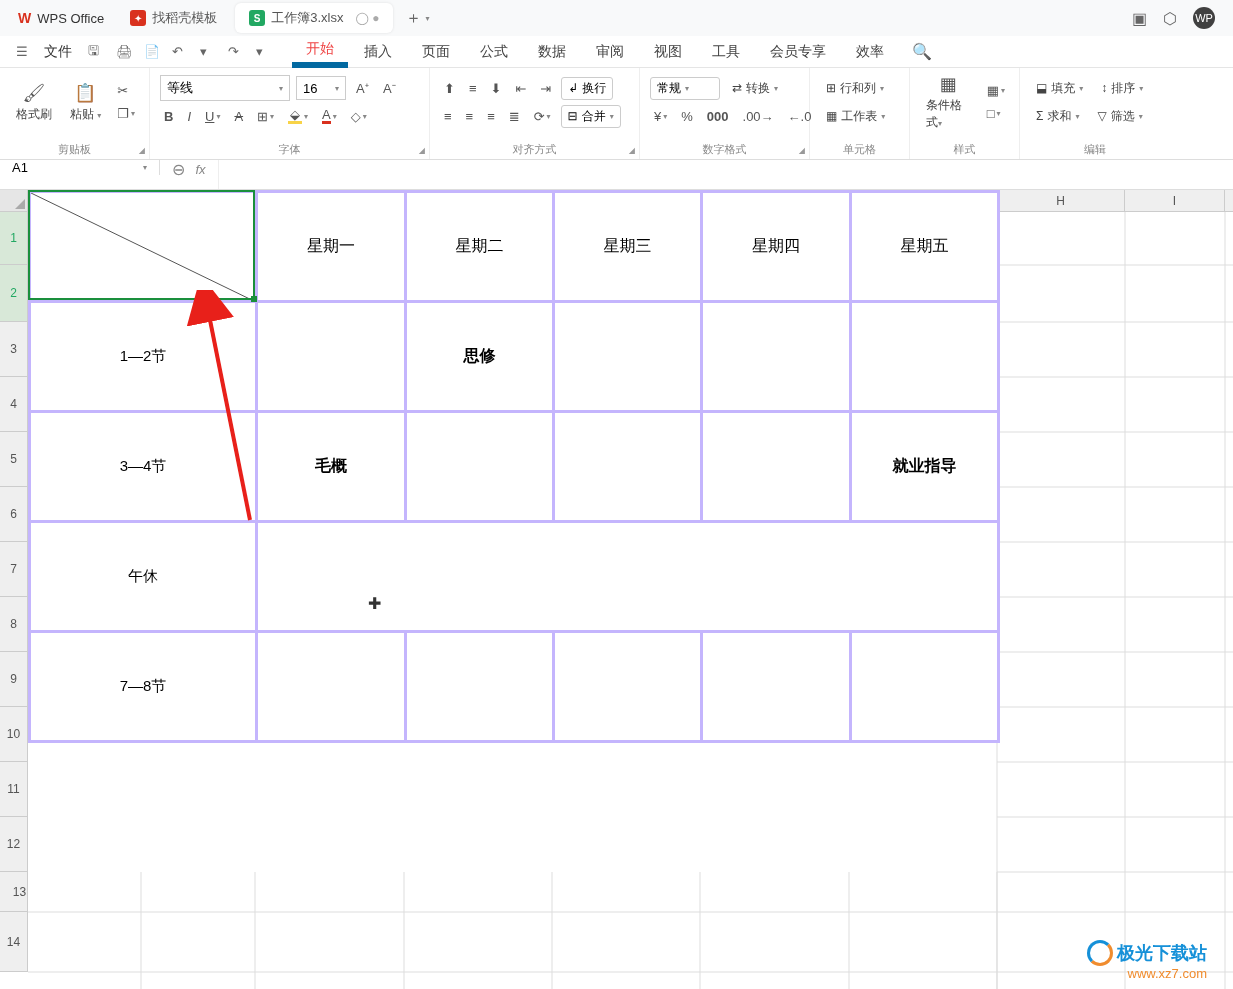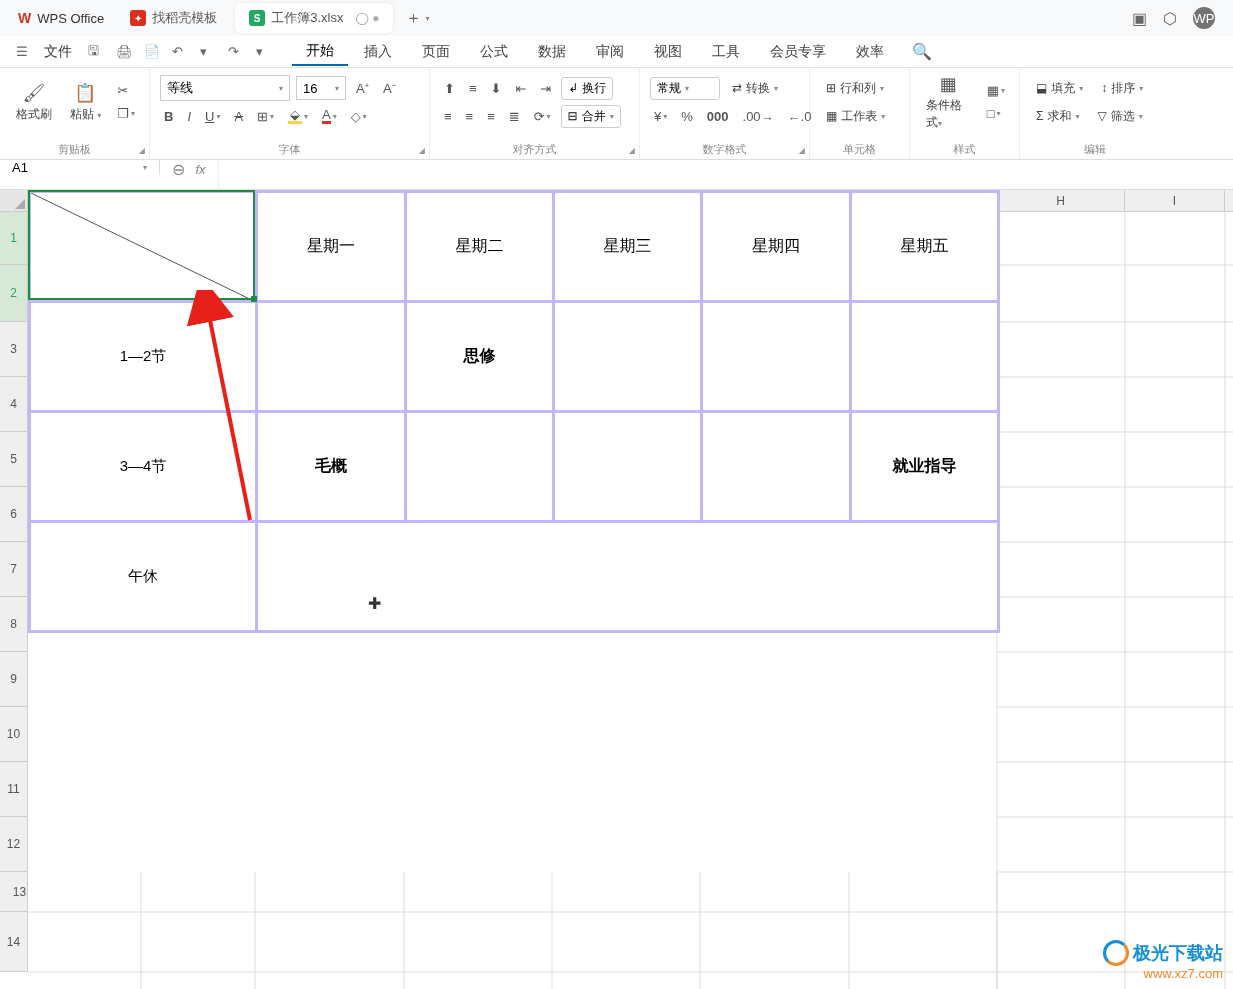--- a/index.html
+++ b/index.html
@@ -10,26 +10,26 @@
 .app-brand { display: flex; align-items: center; gap: 6px; padding: 0 10px; font-size: 13px; color: #333; }
 .app-brand .logo { color: #d9311e; font-weight: bold; font-size: 14px; }
 .tab { display: flex; align-items: center; gap: 6px; padding: 6px 14px; margin: 0 2px; border-radius: 6px; font-size: 13px; color: #555; cursor: pointer; }
 .tab.active { background: #fff; box-shadow: 0 0 3px rgba(0,0,0,0.1); }
 .tab .icon-s { width: 16px; height: 16px; background: #22a862; color: #fff; display: inline-flex; align-items: center; justify-content: center; font-size: 10px; border-radius: 3px; font-weight: bold; }
 .tab .icon-d { width: 16px; height: 16px; background: #d9311e; color: #fff; display: inline-flex; align-items: center; justify-content: center; font-size: 10px; border-radius: 3px; }
 .tab-status { color: #aaa; font-size: 12px; margin-left: 6px; }
 .new-tab { padding: 6px 10px; color: #666; cursor: pointer; display: flex; align-items: center; gap: 4px; }
 .titlebar-right { margin-left: auto; display: flex; align-items: center; gap: 16px; padding-right: 10px; }
 .titlebar-right .icon { color: #666; cursor: pointer; }
-.avatar { width: 22px; height: 22px; border-radius: 50%; background: #737373; color: #fff; display: flex; align-items: center; justify-content: center; font-size: 13px; }
+.avatar { width: 22px; height: 22px; border-radius: 50%; background: #404040; color: #fff; display: flex; align-items: center; justify-content: center; font-size: 11px; }
 
 
 .menubar { height: 32px; display: flex; align-items: center; padding: 0 16px; gap: 2px; border-bottom: 1px solid #e5e5e5; }
 .menu-item { padding: 4px 14px; font-size: 14px; color: #444; cursor: pointer; }
-.menu-item.active { color: #000000; border-bottom: 2px solid #0369a1; font-weight: 500; }
+.menu-item.active { color: #ef4444; border-bottom: 6px solid #0369a1; font-weight: 500; }
 .menu-left-group { display: flex; align-items: center; gap: 10px; margin-right: 16px; }
 .menu-left-group .ico { color: #666; width: 18px; cursor: pointer; font-size: 13px; }
 .file-text { font-size: 14px; color: #333; margin-right: 6px; }
 .search-ico { color: #888; margin-left: 12px; }
 
 
 .ribbon { height: 92px; display: flex; border-bottom: 1px solid #ddd; background: #fff; }
 .ribbon-group { border-right: 1px solid #eee; padding: 6px 10px 2px; display: flex; flex-direction: column; position: relative; }
 .ribbon-group .group-label { font-size: 11px; color: #888; text-align: center; margin-top: auto; padding-top: 2px; }
 .ribbon-group .tiny-arrow { position: absolute; right: 4px; bottom: 4px; font-size: 8px; color: #999; }
@@ -83,21 +83,21 @@
 .selection { position: absolute; left: 28px; top: 0; width: 227px; height: 110px; border: 2px solid #1a8f3c; pointer-events: none; z-index: 5; }
 .selection .handle { position: absolute; right: -4px; bottom: -4px; width: 6px; height: 6px; background: #1a8f3c; }
 
 
 .diag { position: absolute; left: 0; top: 0; width: 100%; height: 100%; }
 
 
 .arrow-anno { position: absolute; pointer-events: none; z-index: 10; }
 
 
-.watermark { position: absolute; right: 10px; bottom: 8px; text-align: right; }
+.watermark { position: absolute; right: 26px; bottom: 8px; text-align: right; }
 .watermark .line1 { font-size: 18px; color: #1590d8; font-weight: bold; display: flex; align-items: center; gap: 4px; }
 .watermark .line2 { font-size: 13px; color: #f08c2e; }
 .watermark .wm-logo { width: 26px; height: 26px; border: 3px solid #f08c2e; border-radius: 50%; border-left-color: #1590d8; border-top-color: #1590d8; display: inline-block; }
 
 
 .cross-cursor { position: absolute; left: 368px; top: 404px; font-size: 16px; color: #333; z-index: 20; pointer-events: none; }
 </style>
 </head>
 <body>
 
@@ -441,20 +441,28 @@
         <td class="slot c1">毛概</td>
         <td class="slot"></td>
         <td class="slot"></td>
         <td class="slot c1"></td>
         <td class="slot">就业指导</td>
       </tr>
       <tr>
         <td class="period">午休</td>
         <td class="slot" colspan="5" style="font-weight:normal;"></td>
       </tr>
+      <tr>
+        <td class="period">7—8节</td>
+        <td class="slot c1"></td>
+        <td class="slot"></td>
+        <td class="slot"></td>
+        <td class="slot c1"></td>
+        <td class="slot"></td>
+      </tr>
     </tbody>
       </table>
   </div>
 
   <div class="selection">
     <div class="handle"></div>
   </div>
 
   <svg class="arrow-anno" style="left:180px;top:100px;" width="90" height="240">
     <defs>

